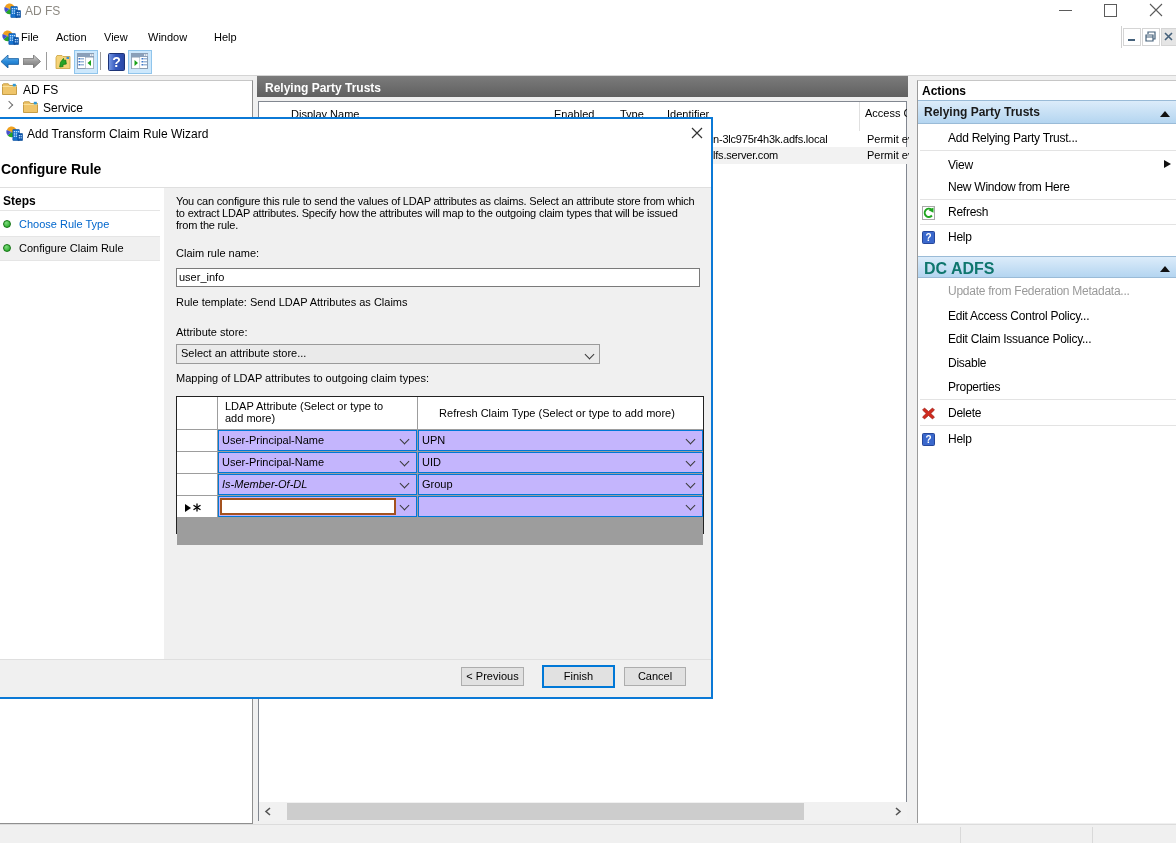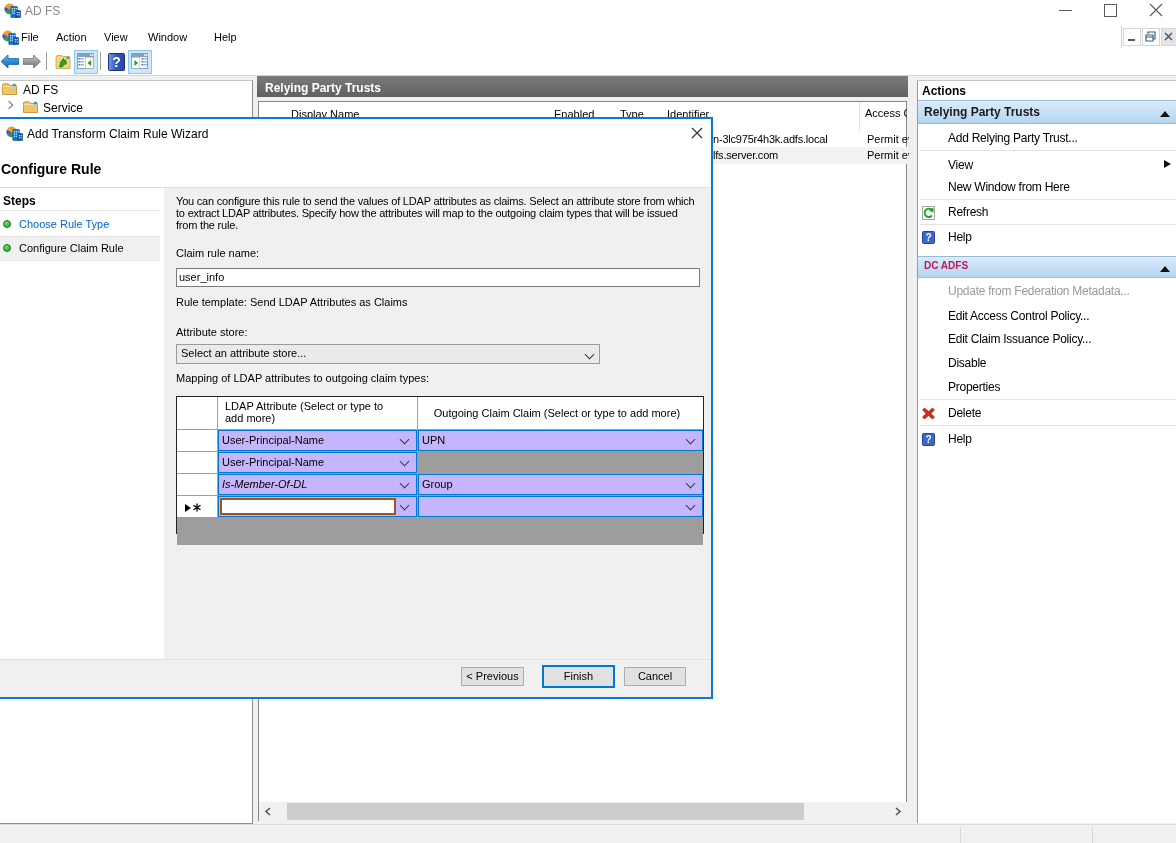--- a/index.html
+++ b/index.html
@@ -159,21 +159,21 @@
 <div class="sep-act" style="top:150px;"></div>
 <div class="aitem" style="top:158px;">View</div>
 <div class="ab" style="left:1164px;top:160px;width:0;height:0;border-top:4px solid transparent;border-bottom:4px solid transparent;border-left:7px solid #111;"></div>
 <div class="aitem" style="top:180px;">New Window from Here</div>
 <div class="sep-act" style="top:199px;"></div>
 <div class="aitem" style="top:205px;">Refresh</div>
 <div class="sep-act" style="top:224px;"></div>
 <div class="aitem" style="top:230px;">Help</div>
 
 <div class="ab" id="hdr2" style="left:918px;top:256px;width:258px;height:22px;background:linear-gradient(#dcecfa,#b4d5f0);border-top:1px solid #9abbd7;border-bottom:1px solid #9abbd7;box-sizing:border-box;"></div>
-<div class="ab" style="left:924px;top:260px;font-size:10px;font-weight:bold;color:#be185d;">DC ADFS</div>
+<div class="ab" style="left:924px;top:260px;font-size:16px;font-weight:bold;color:#0f766e;">DC ADFS</div>
 <div class="ab" style="left:1160px;top:266px;width:0;height:0;border-left:5px solid transparent;border-right:5px solid transparent;border-bottom:6px solid #111;"></div>
 
 <div class="aitem" style="top:284px;color:#9a9a9a;">Update from Federation Metadata...</div>
 <div class="aitem" style="top:309px;">Edit Access Control Policy...</div>
 <div class="aitem" style="top:332px;">Edit Claim Issuance Policy...</div>
 <div class="aitem" style="top:356px;">Disable</div>
 <div class="aitem" style="top:380px;">Properties</div>
 <div class="sep-act" style="top:399px;"></div>
 <div class="aitem" style="top:406px;">Delete</div>
 <div class="sep-act" style="top:425px;"></div>
@@ -235,37 +235,41 @@
   <div class="ab f11" style="left:195px;top:228px;">Select an attribute store...</div>
   <div class="chev" style="left:600px;top:232px;"></div>
   <div class="ab f11" style="left:190px;top:253px;">Mapping of LDAP attributes to outgoing claim types:</div>
 
   <div class="ab" id="maptable" style="left:190px;top:277px;width:528px;height:138px;background:#9d9d9d;border:1px solid #222;box-sizing:border-box;">
 
     <div class="ab" style="left:0;top:0;width:40px;height:32px;background:#fff;"></div>
     <div class="ab" style="left:41px;top:0;width:199px;height:32px;background:#fff;"></div>
     <div class="ab" style="left:241px;top:0;width:285px;height:32px;background:#fff;"></div>
     <div class="ab f11" style="left:48px;top:4px;width:190px;line-height:11.5px;">LDAP Attribute (Select or type to<br>add more)</div>
-    <div class="ab f11" style="left:241px;top:10px;width:278px;text-align:center;white-space:nowrap;">Outgoing Claim Claim (Select or type to add more)</div>
+    <div class="ab f11" style="left:241px;top:10px;width:278px;text-align:center;white-space:nowrap;">Refresh Claim Type (Select or type to add more)</div>
 
     <div class="ab" style="left:0;top:33px;width:40px;height:21px;background:#fff;"></div>
     <div class="ab" style="left:0;top:55px;width:40px;height:21px;background:#fff;"></div>
     <div class="ab" style="left:0;top:77px;width:40px;height:21px;background:#fff;"></div>
     <div class="ab" style="left:0;top:99px;width:40px;height:21px;background:#fff;"></div>
 
     <div class="dd" style="left:41px;top:33px;width:197px;height:19px;">
         <span class="t">User-Principal-Name</span>
         <span class="chev" style="right:8px;top:5px;"></span>
       </div>
     <div class="dd" style="left:241px;top:33px;width:283px;height:19px;">
         <span class="t">UPN</span>
         <span class="chev" style="right:8px;top:5px;"></span>
       </div>
     <div class="dd" style="left:41px;top:55px;width:197px;height:19px;">
         <span class="t">User-Principal-Name</span>
+        <span class="chev" style="right:8px;top:5px;"></span>
+      </div>
+    <div class="dd" style="left:241px;top:55px;width:283px;height:19px;">
+        <span class="t">UID</span>
         <span class="chev" style="right:8px;top:5px;"></span>
       </div>
     <div class="dd" style="left:41px;top:77px;width:197px;height:19px;font-style:italic;">
         <span class="t">Is-Member-Of-DL</span>
         <span class="chev" style="right:8px;top:5px;"></span>
       </div>
     <div class="dd" style="left:241px;top:77px;width:283px;height:19px;">
         <span class="t">Group</span>
         <span class="chev" style="right:8px;top:5px;"></span>
       </div>

